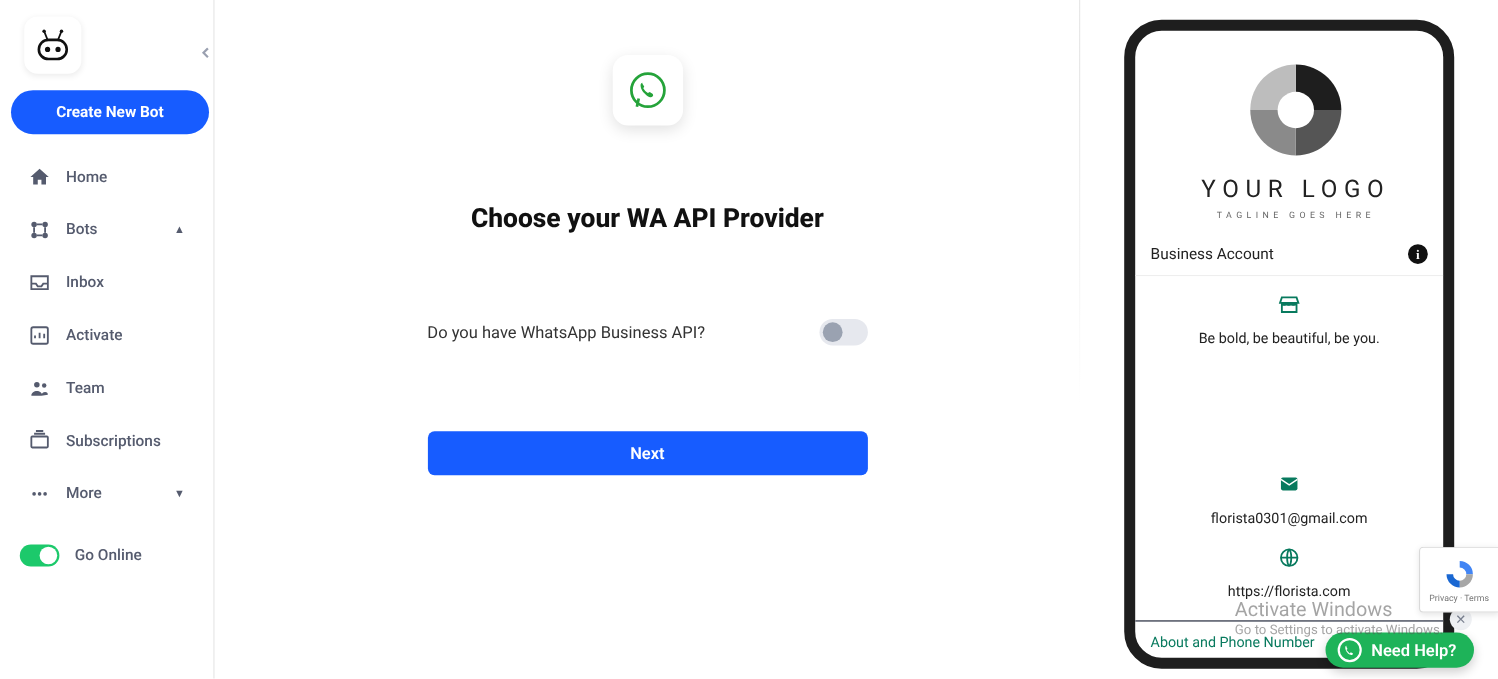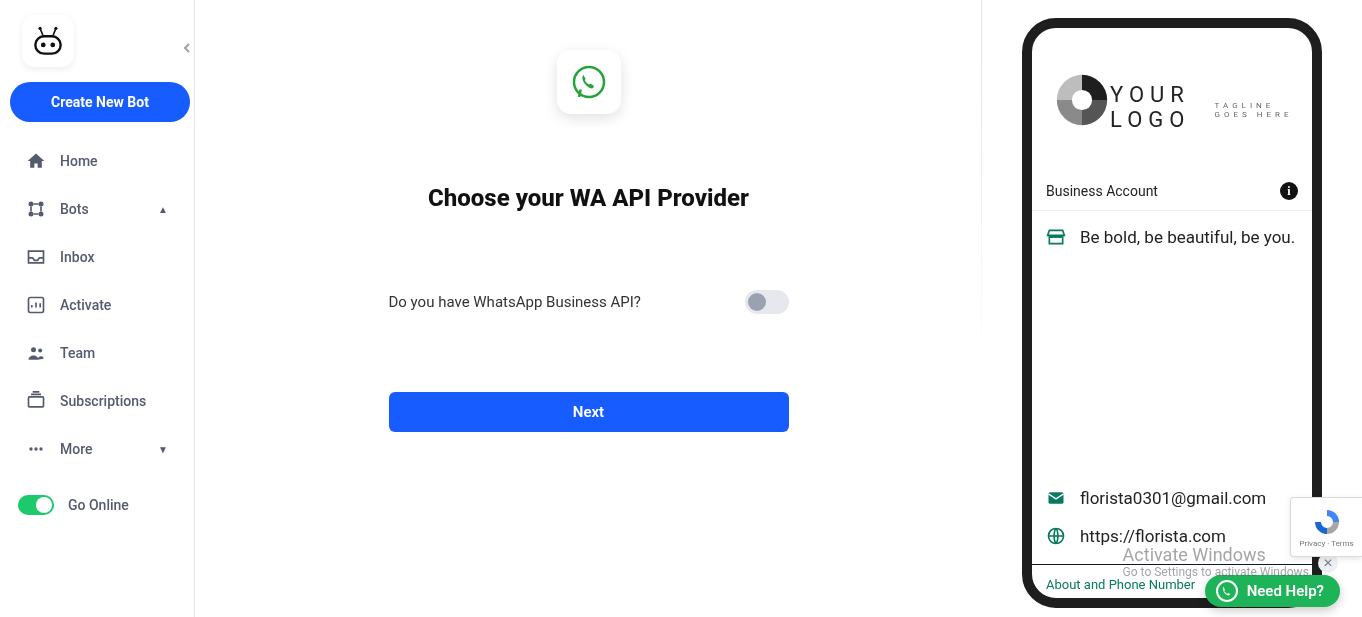--- a/index.html
+++ b/index.html
@@ -29,29 +29,29 @@
 .heading { font-size: 24px; font-weight: 800; color: #111; margin-bottom: 30px; }
 .api-row { width: 400px; display: flex; align-items: center; justify-content: space-between; margin-bottom: 30px; }
 .api-text { font-size: 15px; color: #333; }
 .toggle-off { width: 44px; height: 24px; background: #e6e8ee; border-radius: 14px; position: relative; cursor: pointer; }
 .toggle-off::after { content:''; position:absolute; width:18px; height:18px; background:#9aa2b1; border-radius:50%; top:3px; left:3px; }
 .next-btn { width: 400px; height: 40px; background: #175cff; color: #fff; border: none; border-radius: 6px; font-size: 15px; font-weight: 600; cursor: pointer; }
 
 
 .right-pane { width: 380px; display: flex; align-items: flex-start; justify-content: center; padding-top: 18px; }
 .phone { width: 300px; height: 590px; border: 10px solid #1e1e1e; border-radius: 34px; background: #fff; display: flex; flex-direction: column; overflow: hidden; }
-.phone-top { display: flex; flex-direction: row; align-items: center; padding: 26px 10px 12px 22px; }
+.phone-top { display: flex; flex-direction: column; align-items: center; padding: 26px 10px 12px 22px; }
 .biz-logo { width: 92px; height: 92px; position: relative; margin-bottom: 14px; }
 .brand-text { font-size: 22px; letter-spacing: 6px; font-weight: 400; color: #222; }
 .tagline { font-size: 8px; letter-spacing: 4px; color: #666; margin-top: 6px; }
 .biz-row { display: flex; align-items: center; justify-content: space-between; padding: 10px 14px; border-bottom: 1px solid #eee; }
 .biz-label { font-size: 14px; color: #222; }
 .info-ico { width: 18px; height: 18px; background: #111; color: #fff; border-radius: 50%; display:flex; align-items:center; justify-content:center; font-size:12px; font-family: serif; font-weight:bold; }
 .detail-area { flex: 1; padding: 16px 14px 0 14px; display: flex; flex-direction: column; }
-.detail-row { display: flex; align-items: center; gap: 14px; font-size: 17px; color: #222; margin-bottom: 18px; }
+.detail-row { display: flex; align-items: center; gap: 14px; font-size: 13px; color: #222; margin-bottom: 18px; flex-direction: column; }
 .detail-ico { width: 20px; height: 20px; flex-shrink: 0; fill: #087a5e; }
 .gap-fill { flex: 1; }
 .about-row { padding: 12px 14px 6px 14px; border-top: 1px solid #0f172a; font-size: 13px; color: #087a5e; }
 
 
 .help-pill { position: absolute; bottom: 10px; right: 22px; height: 32px; background: #1eb359; border-radius: 22px; display: flex; align-items: center; padding: 0 16px 0 10px; color: #fff; font-weight: 600; font-size: 15px; gap: 8px; cursor: pointer; box-shadow: 0 4px 10px rgba(0,0,0,0.2); }
 .help-close { position: absolute; bottom: 44px; right: 24px; width: 20px; height: 20px; background: #eef0f3; color:#7a8190; border-radius: 50%; font-size: 12px; display:flex; align-items:center; justify-content:center; cursor:pointer; }
 
 
 .recaptcha { position: absolute; right: 0; bottom: 60px; width: 72px; height: 60px; background: #fff; border: 1px solid #d9d9d9; border-right: none; border-radius: 4px 0 0 4px; box-shadow: 0 2px 6px rgba(0,0,0,0.1); display:flex; flex-direction:column; align-items:center; justify-content:center; }

